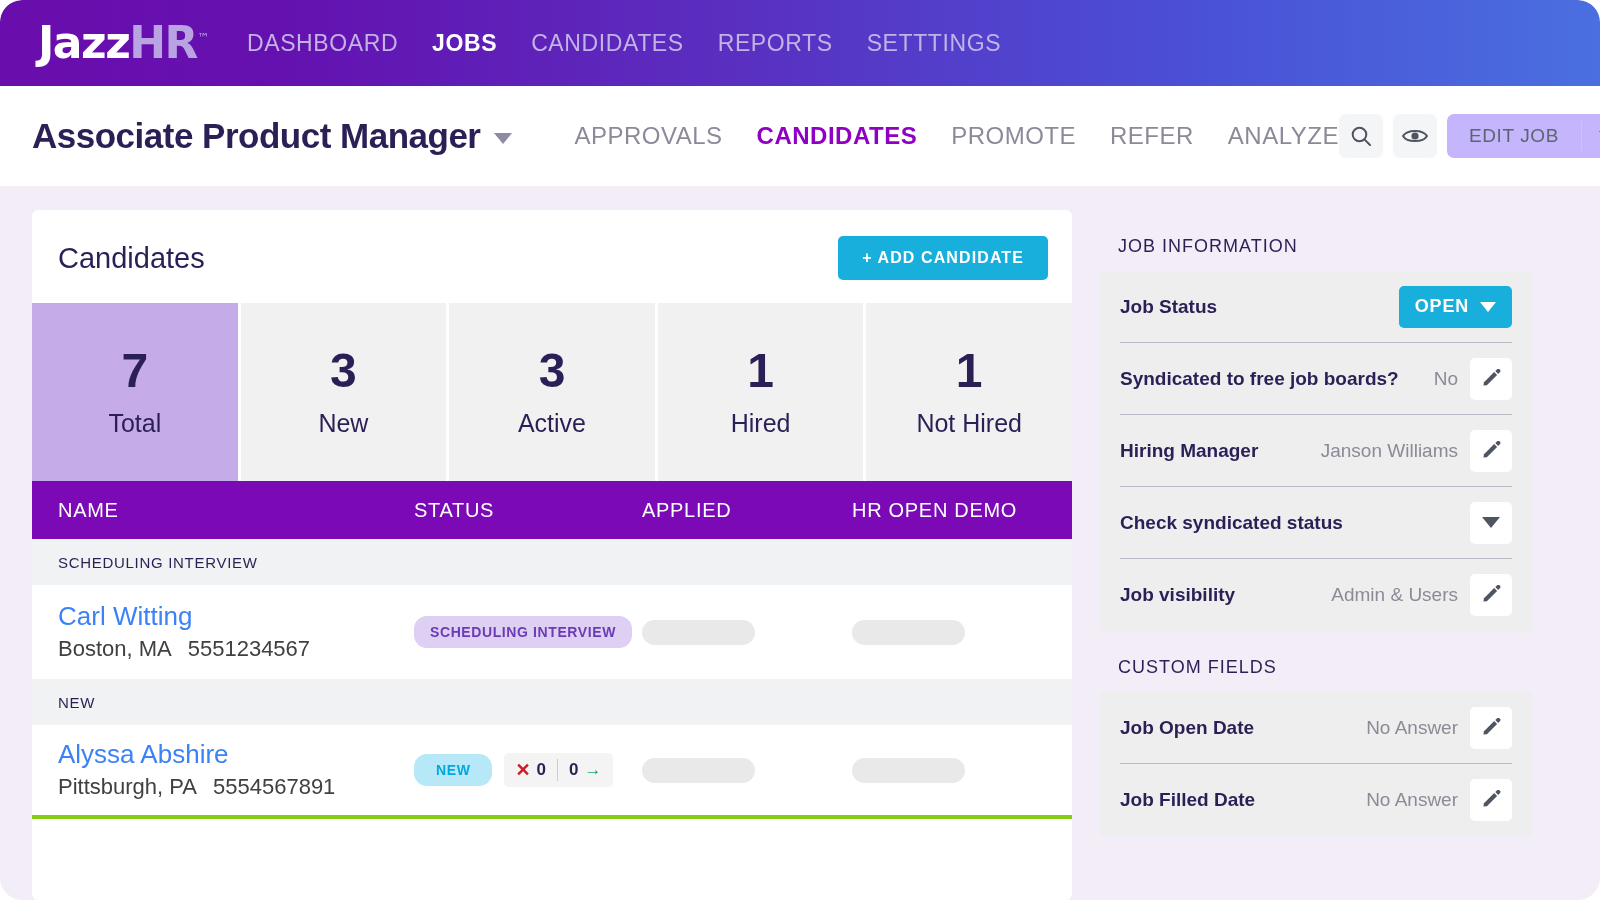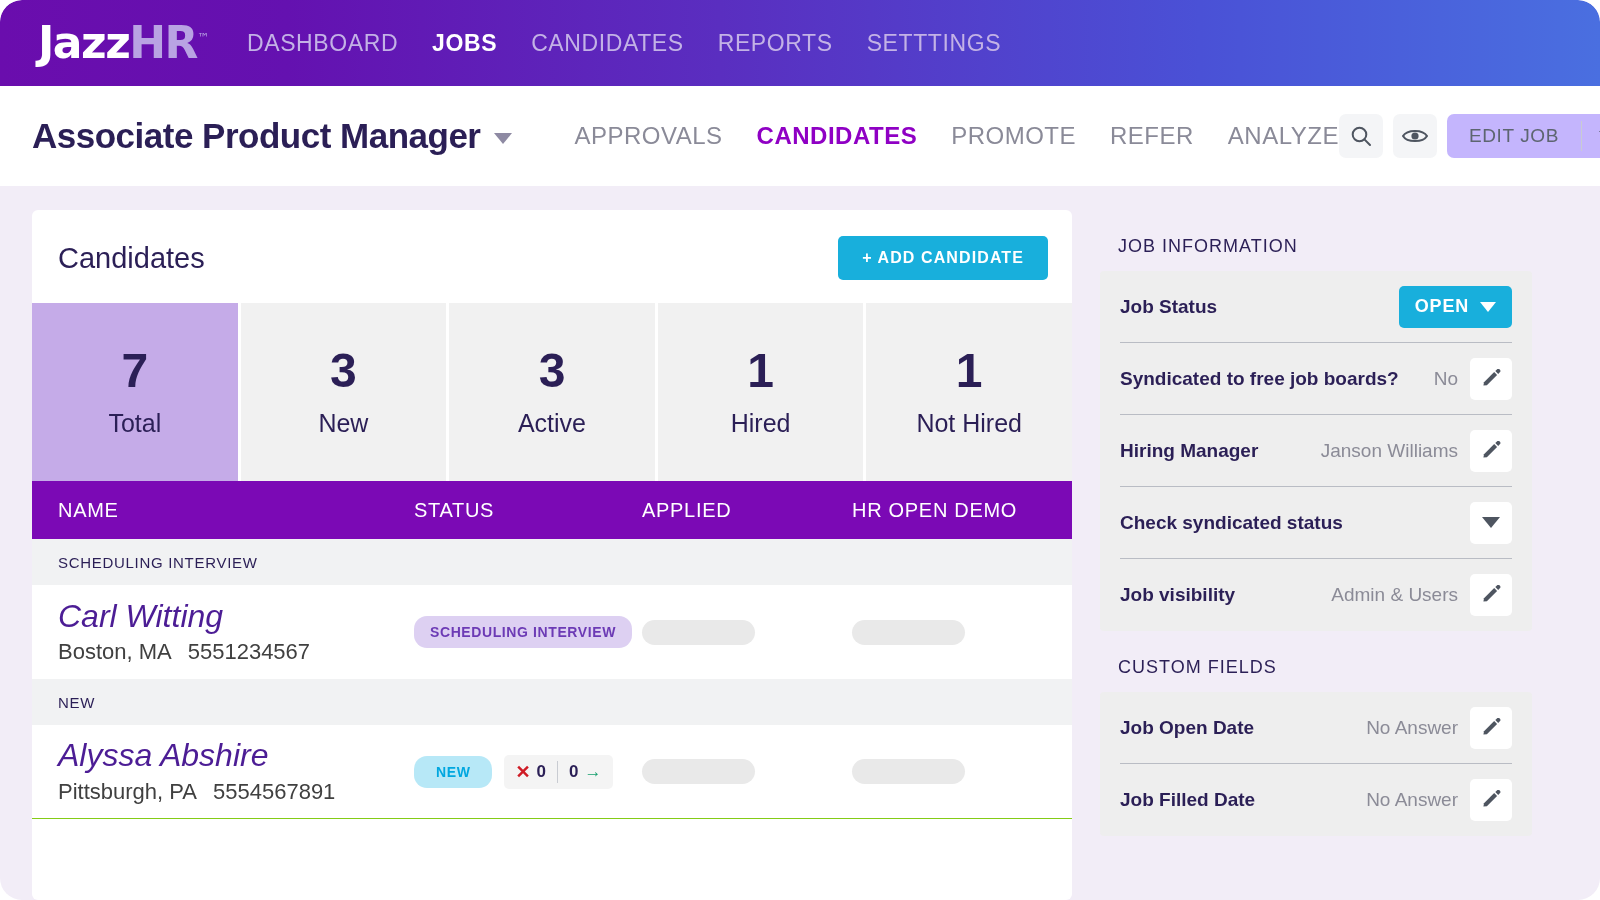--- a/index.html
+++ b/index.html
@@ -198,24 +198,24 @@
     display: flex; align-items: center;
     padding: 0 26px;
     font-size: 15px; letter-spacing: 0.7px; color: #2b1f56;
   }
   .crow {
     display: flex; align-items: center;
     padding: 0 26px;
     height: 94px;
     background: #ffffff;
   }
-  .crow.bordered { border-bottom: 1px solid #84cc16; }
+  .crow.bordered { border-bottom: 4px solid #84cc16; }
   .cand-name {
-    font-size: 32px; color: #4c1d95; margin-bottom: 5px;
-    cursor: pointer; line-height: 1.1; font-style: italic;
+    font-size: 26px; color: #3b82f6; margin-bottom: 5px;
+    cursor: pointer; line-height: 1.1;
   }
   .cand-sub { font-size: 22px; color: #404040; }
   .cand-sub .phone { margin-left: 16px; }
 
   .pill {
     display: inline-block;
     border-radius: 13px;
     font-size: 14px;
     font-weight: bold;
     letter-spacing: 0.6px;

